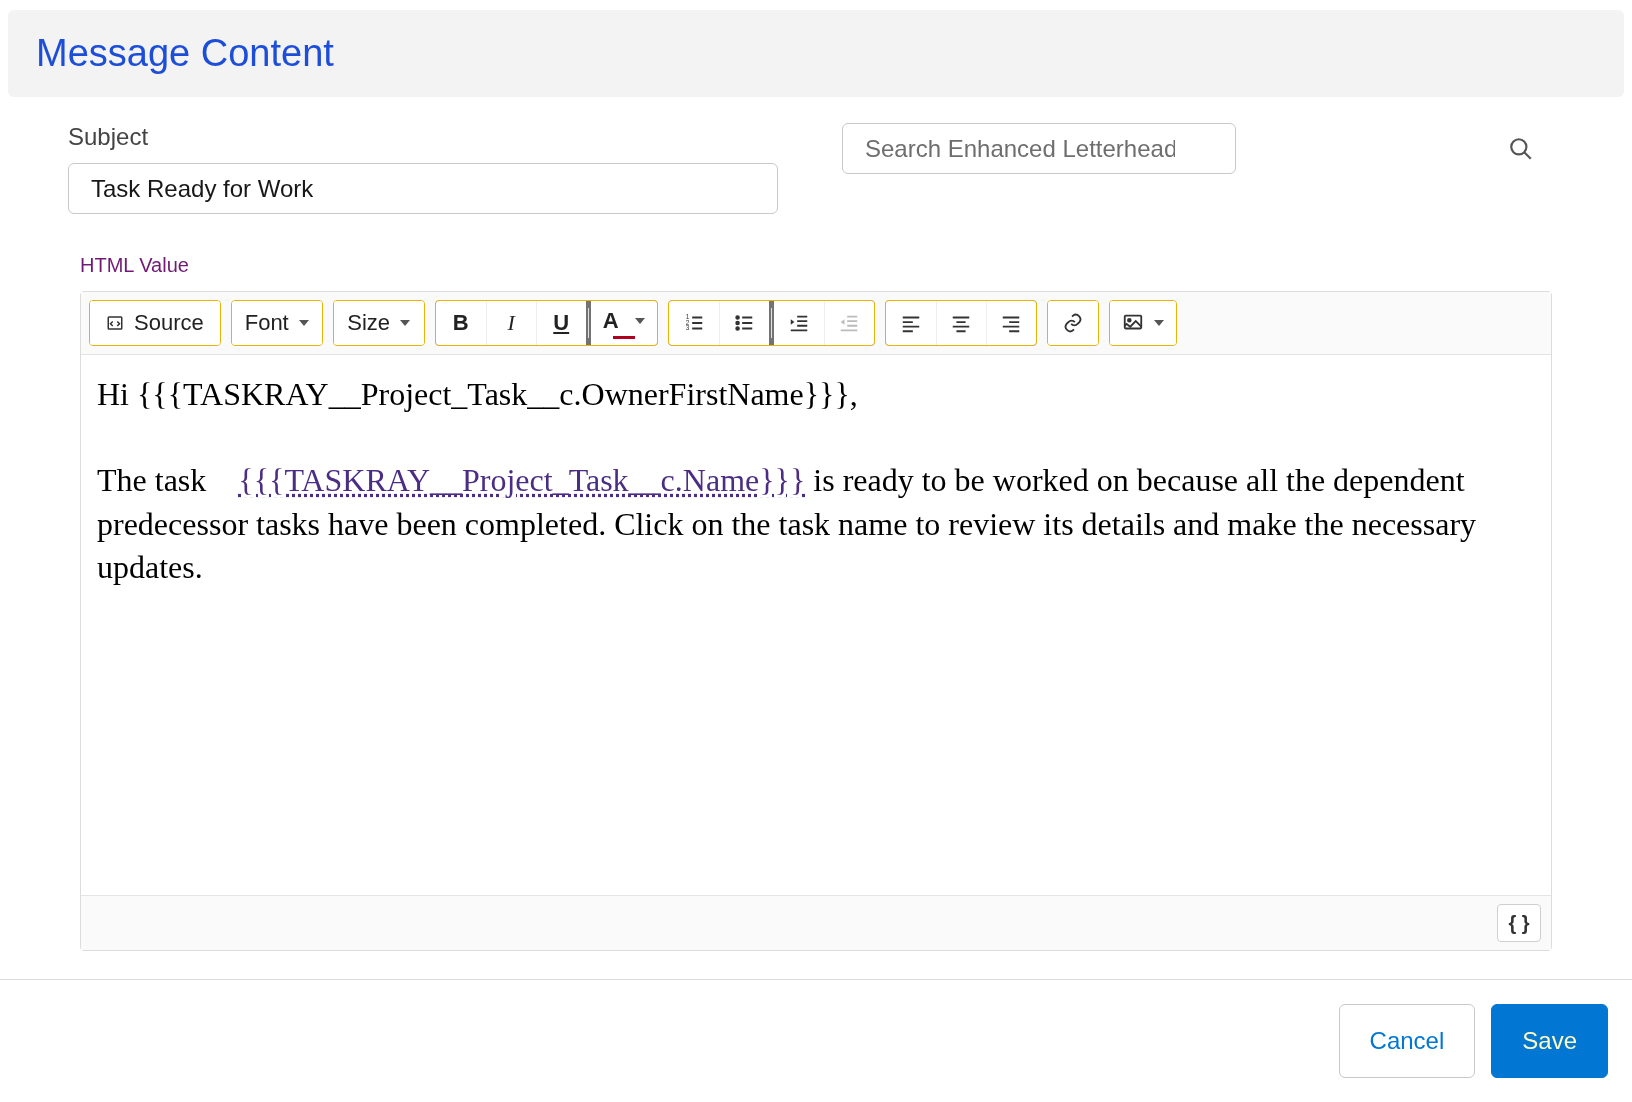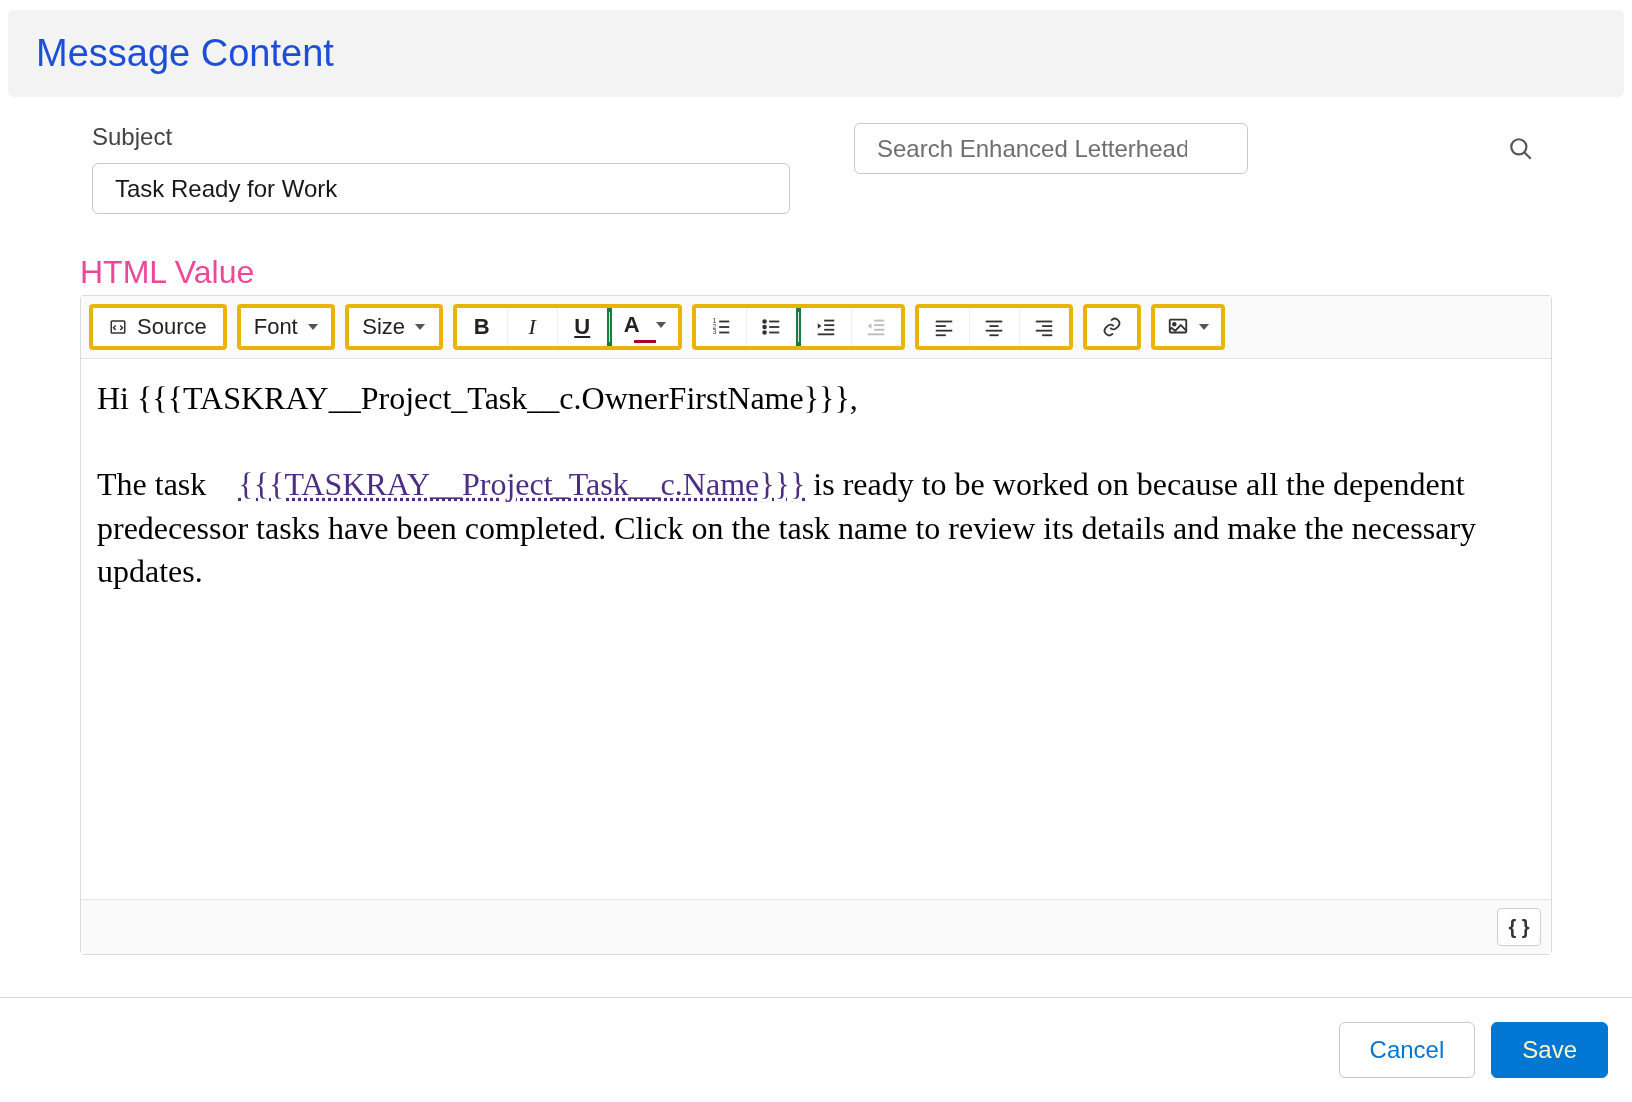--- a/index.html
+++ b/index.html
@@ -18,21 +18,21 @@
     padding: 22px 28px;
   }
   .section-title {
     font-size: 38px;
     font-weight: 400;
     color: #1d4ed8;
   }
   .form-row {
     display: flex;
     gap: 64px;
-    padding: 26px 80px 0 92px;
+    padding: 26px 80px 0 68px;
   }
   .form-col { flex: 1 1 0; display: flex; flex-direction: column; }
   .field-label {
     font-size: 24px;
     color: #444;
     margin-bottom: 12px;
     font-weight: 400;
   }
   .text-input {
     height: 51px;
@@ -45,40 +45,40 @@
   }
   .text-input::placeholder { color: #6e6e6e; }
   .search-wrap { position: relative; }
   .search-wrap .text-input { padding-right: 60px; }
   .search-icon {
     position: absolute;
     right: 18px; top: 50%; transform: translateY(-50%);
     width: 26px; height: 26px; color: #555;
   }
   .html-value-wrap { padding: 40px 80px 0 80px; }
-  .html-value-label { font-size: 32px; color: #ec4899; margin-bottom: 4px; }
+  .html-value-label { font-size: 20px; color: #701a75; margin-bottom: 14px; }
   .editor {
     border: 1px solid #dcdcdc;
     border-radius: 4px;
     background: #fff;
   }
   .toolbar {
     background: #fafafa;
     border-bottom: 1px solid #e4e4e4;
     padding: 8px 8px;
     display: flex;
     align-items: center;
     gap: 10px;
   }
   .tb-group {
     display: flex;
     align-items: center;
-    border: 4px solid #eab308;
+    border: 1px solid #eab308;
     border-radius: 4px;
-    background: #15803d;
+    background: #737373;
     height: 46px;
     overflow: hidden;
   }
   .tb-btn {
     display: flex; align-items: center; justify-content: center;
     height: 100%;
     min-width: 50px;
     padding: 0 12px;
     font-size: 22px;
     color: #222;
@@ -133,21 +133,21 @@
     font-size:20px; font-weight:600; color:#333; cursor:pointer;
   }
   .page-footer {
     position: fixed; left:0; right:0; bottom:0;
     border-top: 1px solid #dcdcdc;
     background:#fff;
     padding: 24px 24px;
     display:flex; justify-content:flex-end; gap:16px;
   }
   .btn {
-    height: 56px; padding: 16px 30px; border-radius:6px;
+    height: 74px; padding: 16px 30px; border-radius:6px;
     font-size: 24px; display:flex; align-items:center; cursor:pointer;
     border: 1px solid #c9c9c9; background:#fff; color:#0176d3;
   }
   .btn.primary {
     background:#0176d3; color:#fef9c3; border-color:#0176d3;
   }
 </style>
 </head>
 <body>
 

